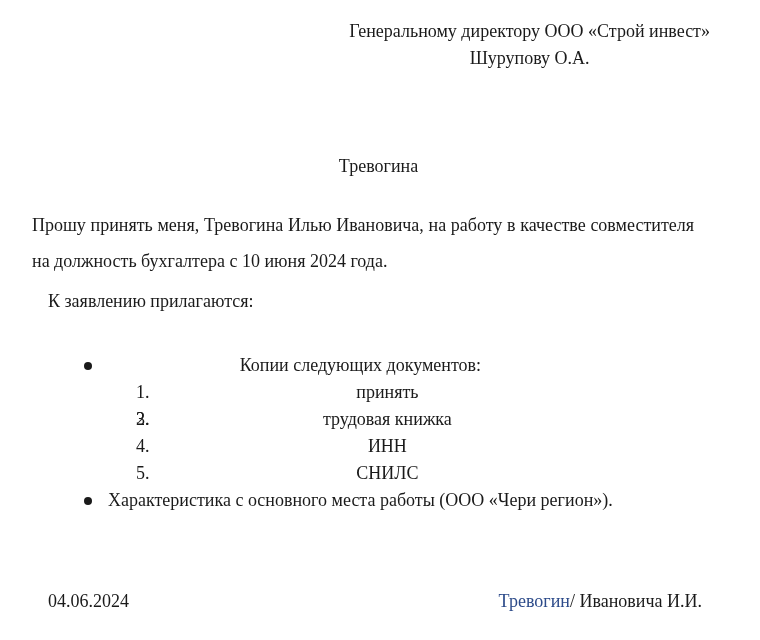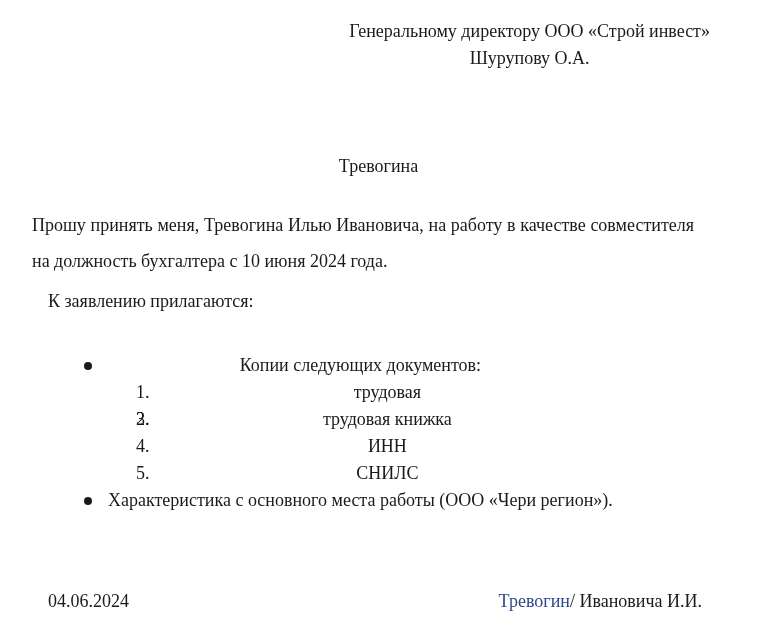--- a/index.html
+++ b/index.html
@@ -57,21 +57,21 @@
 
 <div class="attach-label">К заявлению прилагаются:</div>
 
 <ul class="bullet-list">
   <li class="bullet-item">
     <span class="bullet-dot"></span>
     <span>Копии следующих документов:</span>
     <ol class="num-list" style="margin-left:-52px;">
       <li class="num-item">
         <span class="num-marker">1.</span>
-        <span>трудовая</span>
+        <span>принять</span>
       </li>
       <li class="num-item">
         <span class="num-marker">2.</span>
       </li>
       <li class="num-item">
         <span class="num-marker">3.</span>
         <span>трудовая книжка</span>
       </li>
       <li class="num-item">
         <span class="num-marker">4.</span>

